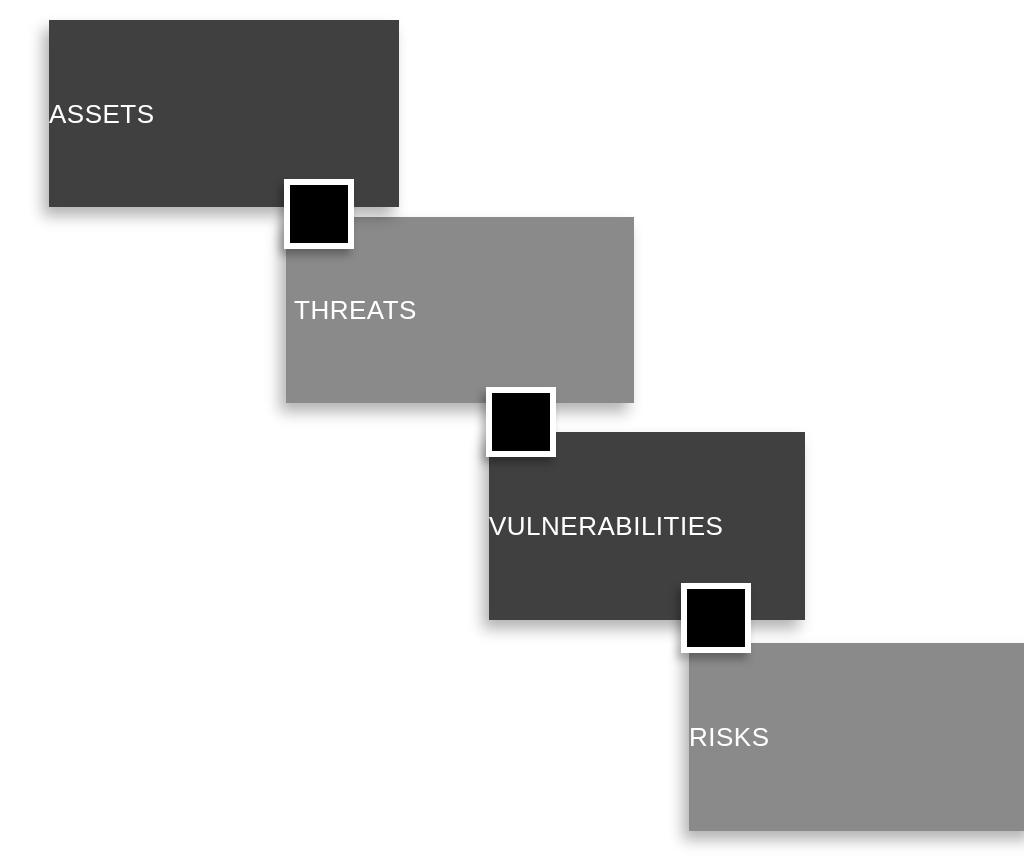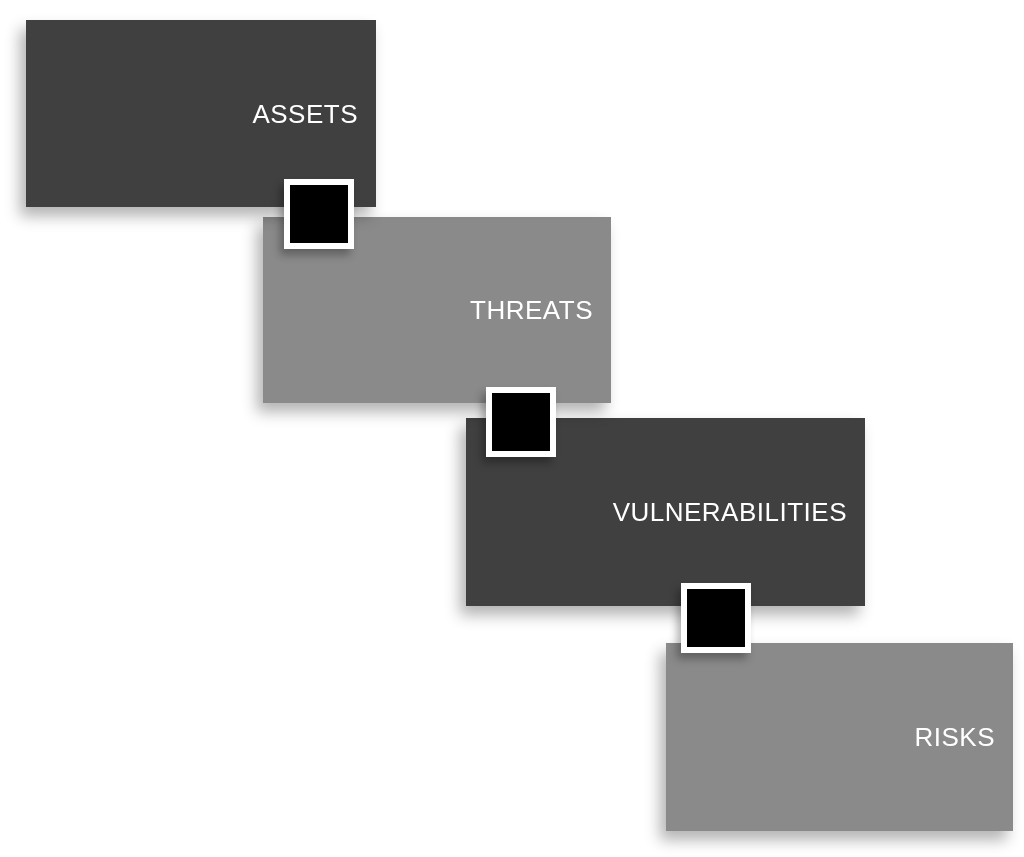--- a/index.html
+++ b/index.html
@@ -13,38 +13,39 @@
   }
   .canvas {
     position: relative;
     width: 1024px;
     height: 857px;
   }
   .box {
     position: absolute;
     display: flex;
     align-items: center;
-    justify-content: flex-end;
+    justify-content: flex-start;
     padding-right: 18px;
     box-sizing: border-box;
     box-shadow: -6px 9px 14px rgba(0,0,0,0.30);
+    margin-left: 23px;
   }
   .box .label {
     color: var(--text, #ffffff);
     font-size: 26px;
     letter-spacing: 0.5px;
     white-space: nowrap;
     line-height: 1;
   }
   .dark { background: var(--dark, #404040); }
   .gray { background: var(--gray, #8a8a8a); }
 
   .b1 { left: 26px;  top: 20px;  width: 350px; height: 187px; z-index: 8; }
   .b2 { left: 263px; top: 217px; width: 348px; height: 186px; z-index: 6; padding-left: 8px; }
-  .b3 { left: 466px; top: 418px; width: 399px; height: 188px; z-index: 4; }
+  .b3 { left: 466px; top: 432px; width: 316px; height: 188px; z-index: 4; }
   .b4 { left: 666px; top: 643px; width: 347px; height: 188px; z-index: 2; }
 
   .connector {
     position: absolute;
     width: 58px;
     height: 58px;
     background: var(--connector-fill, #000000);
     border: 6px solid var(--connector-border, #ffffff);
     z-index: 10;
     box-shadow: -4px 6px 8px rgba(0,0,0,0.30);

